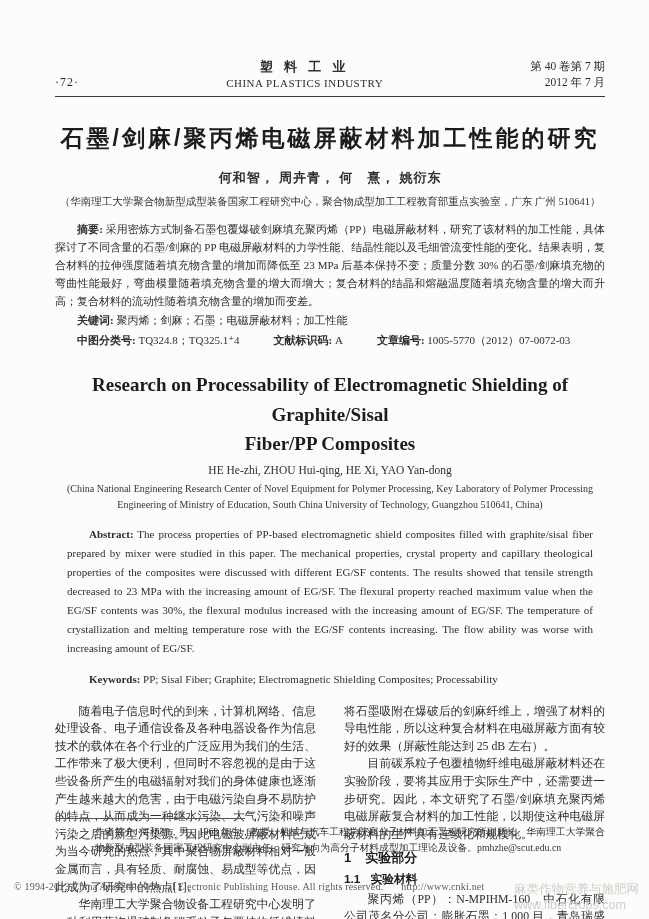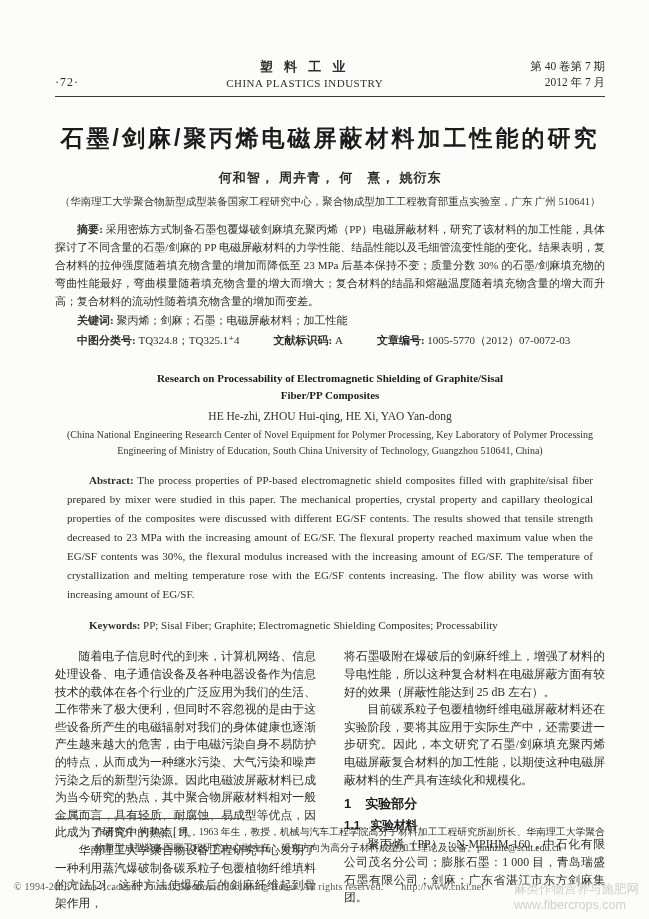--- a/index.html
+++ b/index.html
@@ -25,21 +25,21 @@
   .affiliation{margin-top:8px;text-align:center;font-size:10.5px;color:#333;}
   
   .abs-block{margin-top:12px;font-size:11px;line-height:1.62;text-align:justify;}
   .abs-block p{margin:0;}
   .abs-first{text-indent:2em;}
   .inline-label{font-weight:bold;}
   .kw-line{text-indent:2em;margin-top:2px !important;}
   .clc-line{text-indent:2em;margin-top:2px !important;}
   .clc-gap{display:inline-block;width:34px;}
   
-  .en-title{margin:20px 0 0 0;text-align:center;font-size:11px;font-weight:bold;line-height:1.55;color:#1c1c1c;}
+  .en-title{margin:20px 0 0 0;text-align:center;font-size:19px;font-weight:bold;line-height:1.55;color:#1c1c1c;}
   .en-authors{margin-top:6px;text-align:center;font-size:11.5px;}
   .en-affil{margin-top:5px;text-align:center;font-size:10px;color:#333;line-height:1.6;padding:0 6px;}
   .en-abs{margin-top:6px;font-size:11px;line-height:1.72;text-align:justify;}
   .en-abs p{margin:12px;}
   .en-abs .abs-first{text-indent:2em;}
   .en-kw{text-indent:2em;margin-top:1px !important;}
   
   .columns{display:flex;gap:28px;margin-top:14px;}
   .col{flex:1;font-size:11.8px;line-height:17.6px;text-align:justify;}
   .col p{margin:0;}

